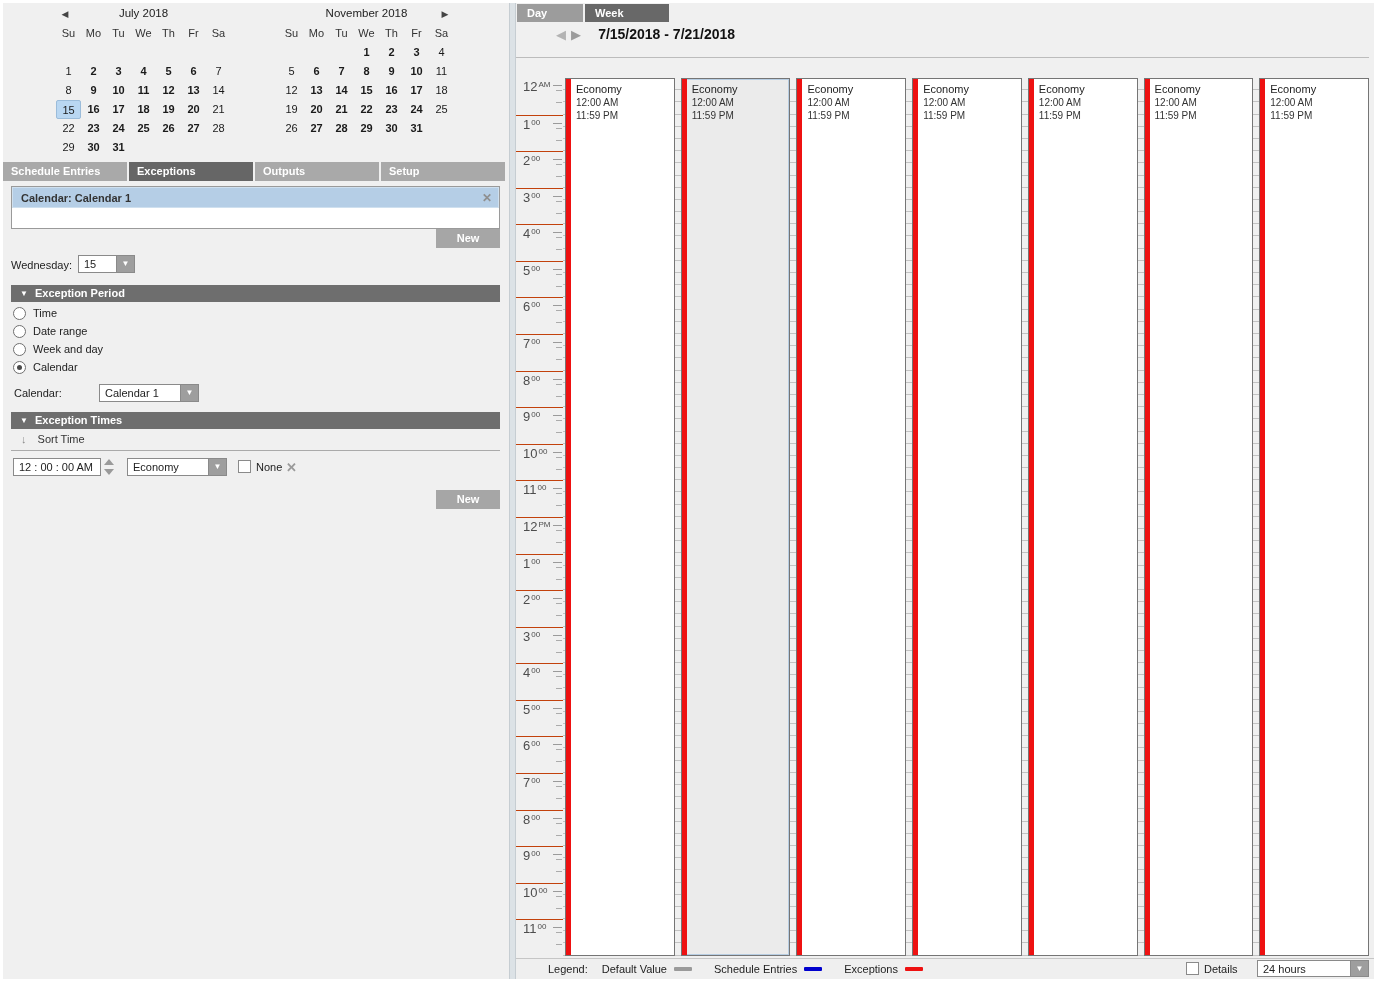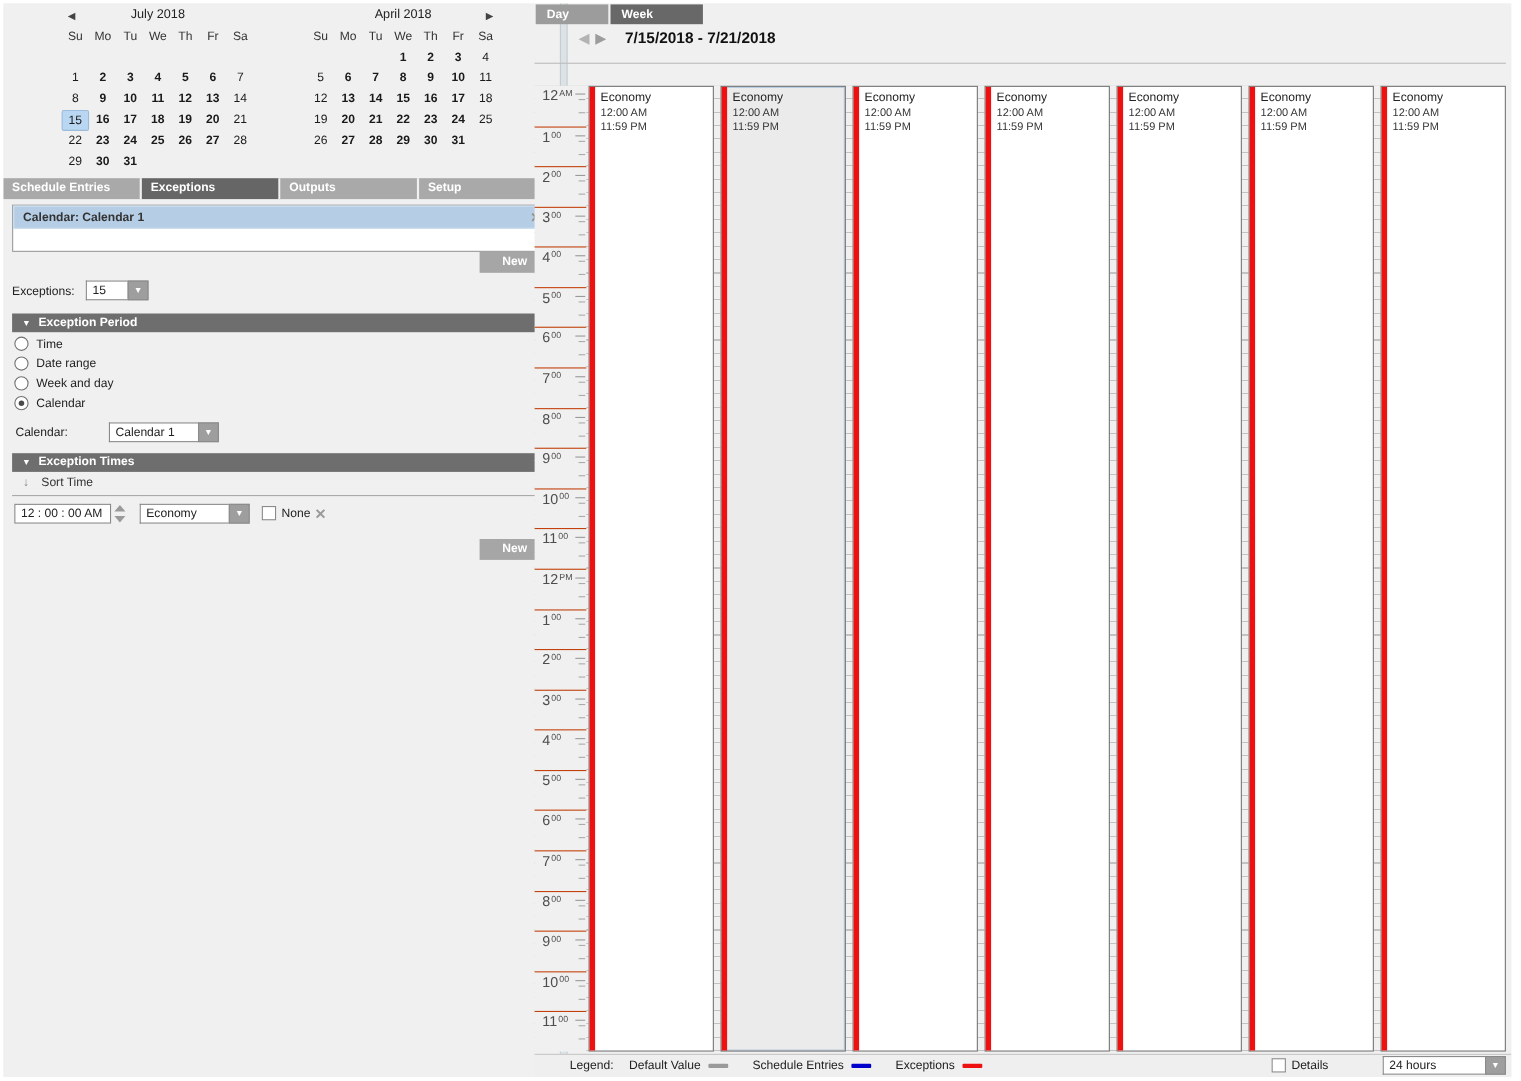--- a/index.html
+++ b/index.html
@@ -52,21 +52,21 @@
   .spinner { position:absolute; left:101px; top:455px; width:10px; height:18px; }
   .spin-up, .spin-dn { position:absolute; left:0; width:0; height:0; border-left:5px solid transparent; border-right:5px solid transparent; }
   .spin-up { top:1px; border-bottom:6px solid #9a9a9a; }
   .spin-dn { bottom:1px; border-top:6px solid #9a9a9a; }
   .checkbox { position:absolute; width:13px; height:13px; background:#fff; border:1px solid #8a8a8a; }
   #none-cb { left:235px; top:457px; }
   #none-lbl { left:253px; top:458px; }
   #del-x { position:absolute; left:283px; top:457px; color:#9a9a9a; font-weight:bold; font-size:13px; }
 
   
-  .right { position:absolute; left:483px; top:0; right:0; height:100%; }
+  .right { position:absolute; left:513px; top:0; right:0; height:100%; }
   .vtabs { position:absolute; left:1px; top:1px; display:flex; }
   .vtab { height:18px; line-height:18px; color:#fff; font-weight:bold; padding-left:10px; background:#9c9c9c; margin-right:2px; cursor:default; }
   .vtab:nth-child(1){ width:66px; } .vtab:nth-child(2){ width:84px; background:#686868; }
   .navrow { position:absolute; left:8px; top:24px; height:16px;margin-left:32px; }
   .nav-arrow { display:inline-block; font-size:13px; vertical-align:top; line-height:15px; cursor:default; }
   .nav-arrow.prev { color:#b3b3b3; } .nav-arrow.next { color:#9c9c9c; margin-left:2px; }
   .wk-title { display:inline-block; margin-left:14px; font-size:14px; font-weight:bold; color:#111; line-height:15px; }
 
   .hdr-line { position:absolute; left:0; right:5px; top:54px; height:1px; background:#bcbcbc; }
   .day-headers { position:absolute; left:49px; right:5px; top:52px; height:23px; display:grid; grid-template-columns:repeat(7,1fr); gap:6px; }
@@ -160,21 +160,21 @@
           <span class="day-cell b">31</span>
           <span class="day-cell"></span>
           <span class="day-cell"></span>
           <span class="day-cell"></span>
           <span class="day-cell"></span>
         </div>
     </div>
 
     <div class="cal" id="cal-1">
       <div class="cal-head">
-        <span class="cal-title">April 2018</span>
+        <span class="cal-title">November 2018</span>
         <span class="cal-nav next">▶</span>
       </div>
       <div class="cal-grid">
           <span class="wd">Su</span>
           <span class="wd">Mo</span>
           <span class="wd">Tu</span>
           <span class="wd">We</span>
           <span class="wd">Th</span>
           <span class="wd">Fr</span>
           <span class="wd">Sa</span>
@@ -232,21 +232,21 @@
 
     <div class="listbox">
       <div class="list-row">
         <span>Calendar: Calendar 1</span>
         <span class="x-icon">✕</span>
       </div>
     </div>
 
     <div class="btn" id="new1">New</div>
 
-    <span class="lbl" style="left:8px; top:256px;">Exceptions:</span>
+    <span class="lbl" style="left:8px; top:256px;">Wednesday:</span>
     <div class="dd" style="left:75px; top:252px; width:57px;">
       <div class="dd-field" style="flex:1;">15</div>
       <div class="dd-btn">▼</div>
     </div>
 
     <div class="sec-head" style="top:282px;">
       <span class="tri">▼</span>
       <span>Exception Period</span>
     </div>
 

